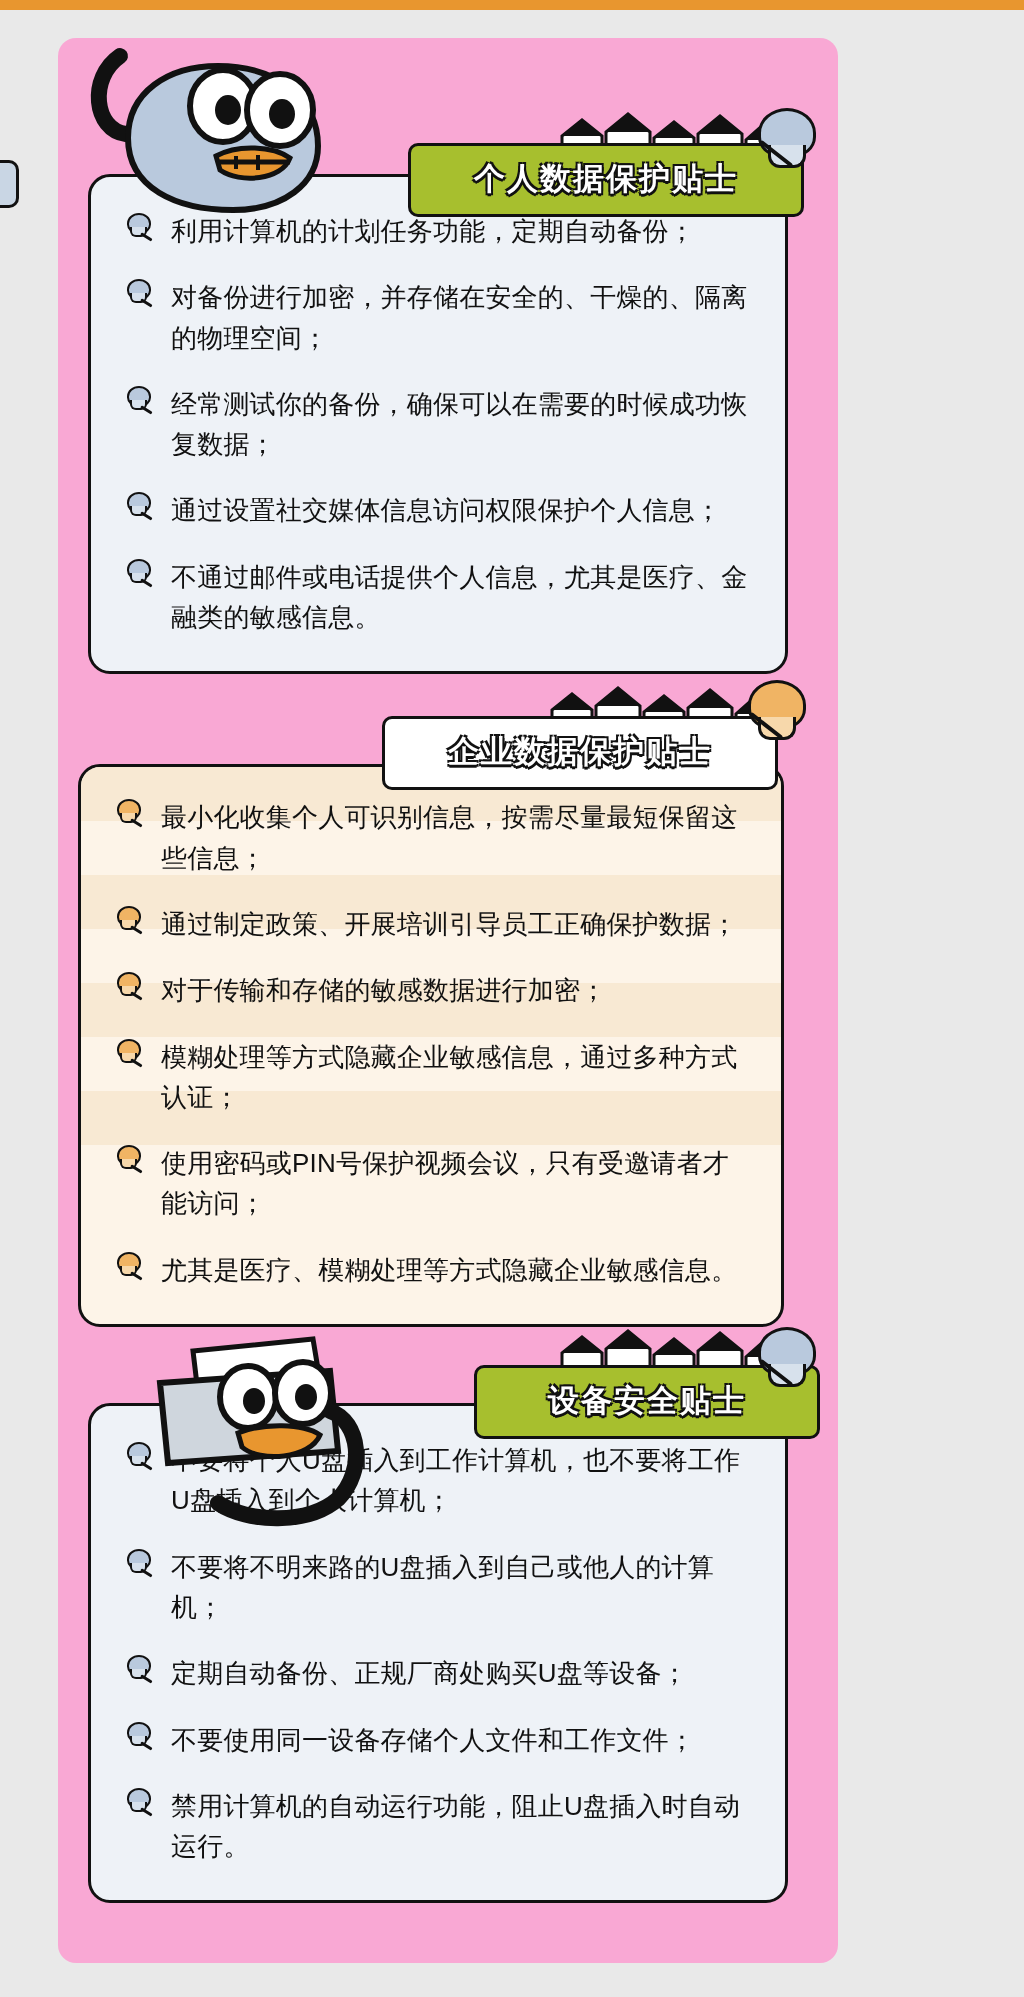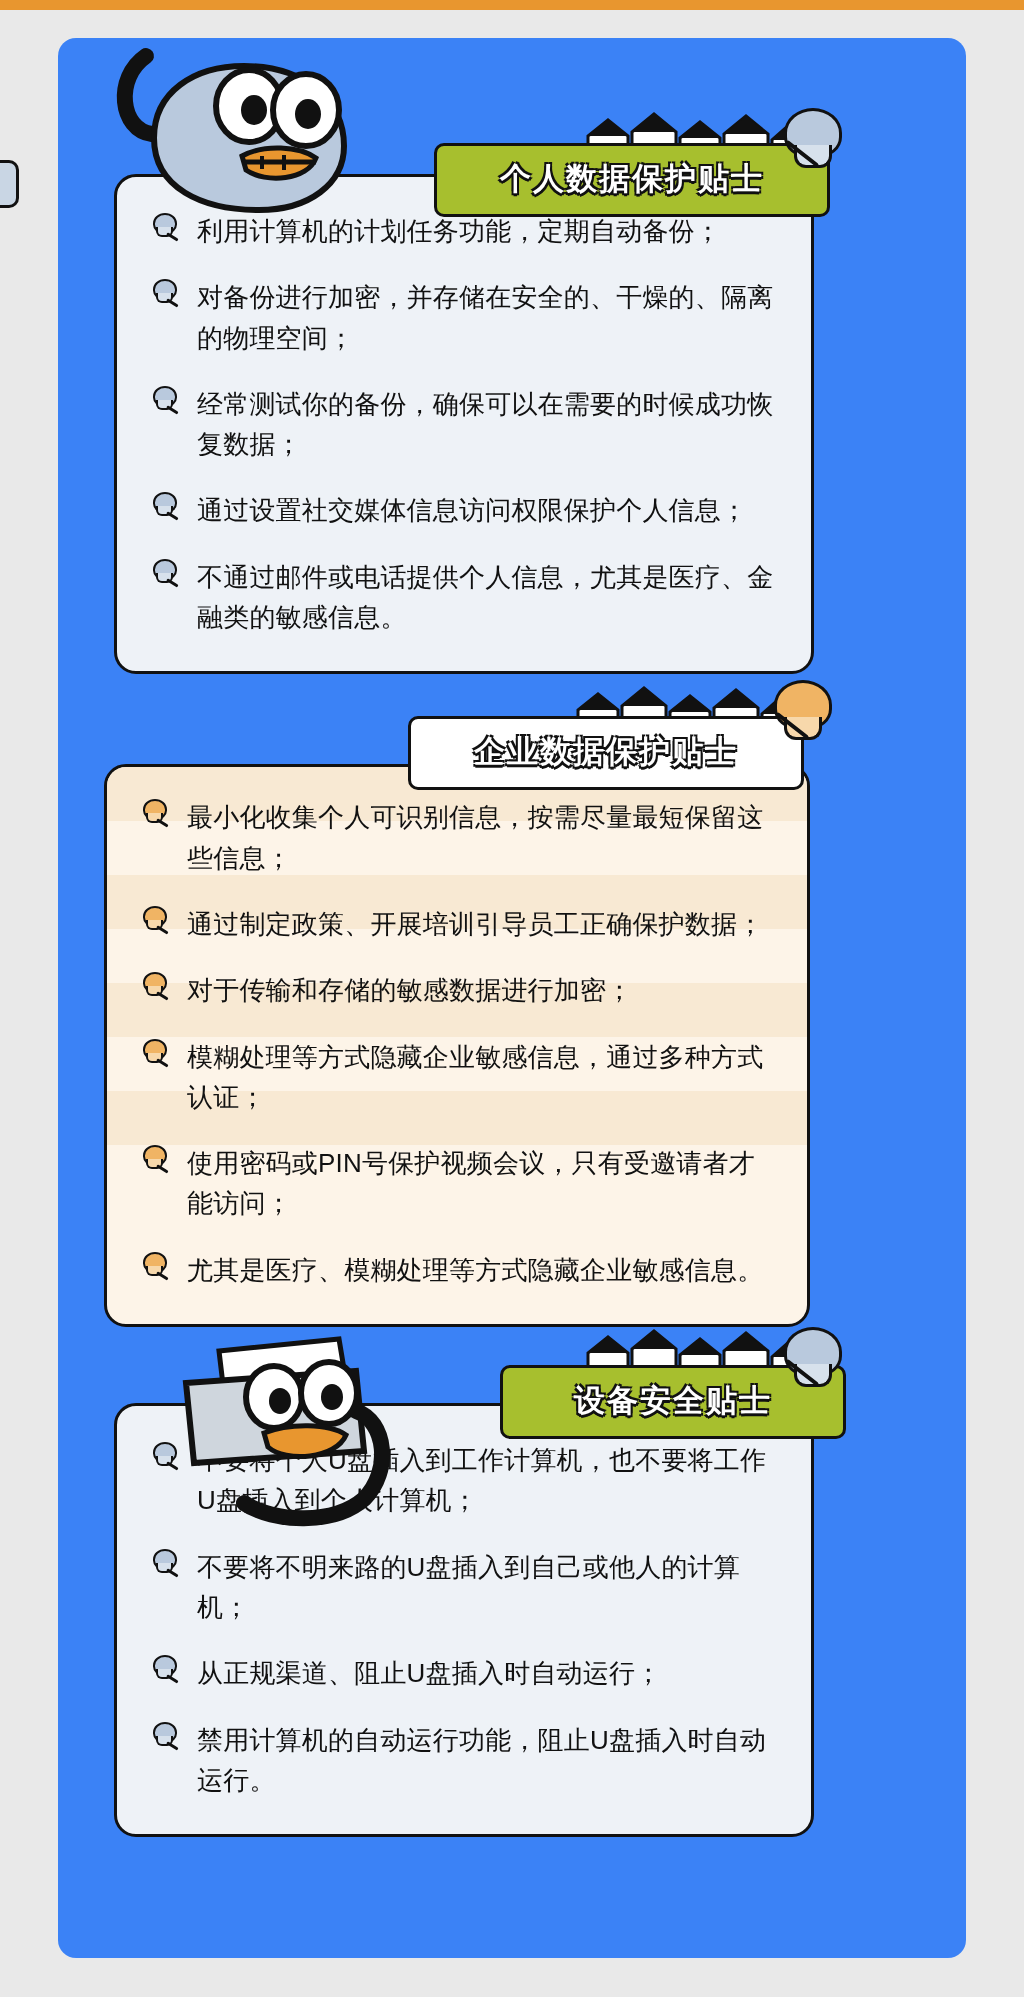--- a/index.html
+++ b/index.html
@@ -37,23 +37,23 @@
     height: 42px;
     background: #c9d6e4;
     border: 3px solid #111;
     border-left: none;
     border-radius: 0 10px 10px 0;
   }
   .sheet {
     position: absolute;
     left: 58px;
     top: 38px;
-    width: 908px;
+    width: 780px;
     min-height: 1920px;
-    background: #3b82f6;
+    background: #f9a8d4;
     border-radius: 18px;
   }
 
   
   .section {
     position: relative;
     margin: 0 auto;
     width: 856px;
   }
   .card {
@@ -452,23 +452,31 @@
             </span>
             <span class="tip-text">不要将不明来路的U盘插入到自己或他人的计算机；</span>
           </div>
 
           <div class="tip-row">
             <span class="pin-bullet pin-blue">
               <span class="head"></span>
                 <span class="neck"></span>
                 <span class="needle"></span>
             </span>
-            <span class="tip-text">从正规渠道、阻止U盘插入时自动运行；</span>
-          </div>
-
+            <span class="tip-text">定期自动备份、正规厂商处购买U盘等设备；</span>
+          </div>
+
+          <div class="tip-row">
+            <span class="pin-bullet pin-blue">
+              <span class="head"></span>
+                <span class="neck"></span>
+                <span class="needle"></span>
+            </span>
+            <span class="tip-text">不要使用同一设备存储个人文件和工作文件；</span>
+          </div>
 
           <div class="tip-row">
             <span class="pin-bullet pin-blue">
               <span class="head"></span>
                 <span class="neck"></span>
                 <span class="needle"></span>
             </span>
             <span class="tip-text">禁用计算机的自动运行功能，阻止U盘插入时自动运行。</span>
           </div>
 

